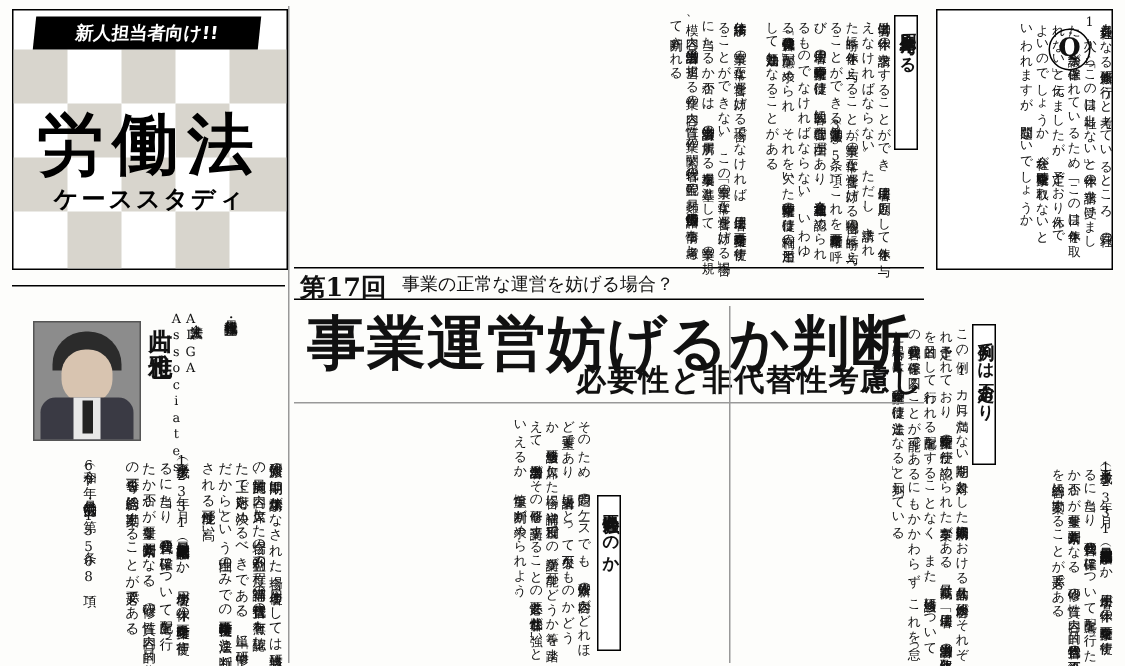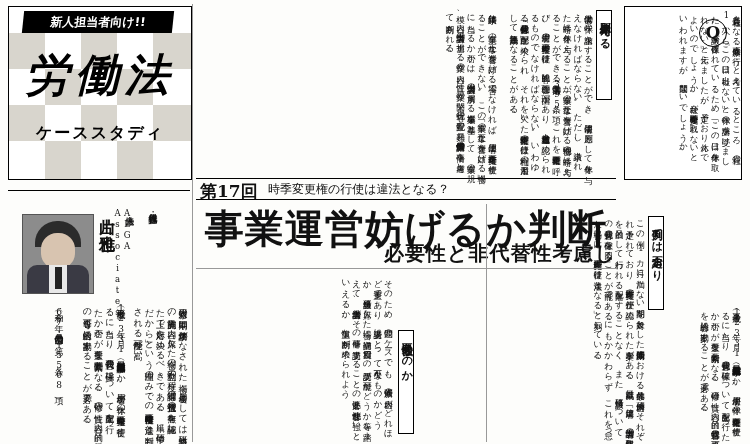--- a/index.html
+++ b/index.html
@@ -56,29 +56,28 @@
     color: #fff;
     font-size: 12px;
     font-weight: bold;
     text-align: center;
     line-height: 22px;
     font-family: "DejaVu Sans", sans-serif;
     transform: skewX(-6deg);
   }
   .logo-main {
     position: absolute;
-    left: 0; top: 39px;
+    left: 0; top: 60px;
     width: 182px;
     text-align: center;
     font-family: "DejaVu Serif", serif;
     font-size: 44px;
     font-weight: bold;
     letter-spacing: 6px;
     color: #000;
-    font-style: italic;
   }
   .logo-sub {
     position: absolute;
     left: 0; top: 116px;
     width: 182px;
     text-align: center;
     font-family: "DejaVu Serif", serif;
     font-size: 16px;
     font-weight: bold;
     letter-spacing: 2px;
@@ -284,21 +283,21 @@
   <div class="vtext author-title">代表執行役員・弁護士</div>
   <div class="vtext author-firm">弁護士法人</div>
   <div class="vtext author-office">ALGA Associates</div>
 
   <div class="vtext lb-col" style="left:8px;  top:306px; height:130px; width:56px;">（令和6年7月号・労働法〇〇〇〇の第15条508項）</div>
   <div class="vtext lb-col" style="left:62px; top:302px; height:136px; width:64px;">（参考）平成12年3月31日最高裁判決（日本電信電話事件）ほか。使用者が年休の時季変更権を行使するに当たり、代替要員の確保について配慮を行ったか否かが重要な判断要素となる。研修の性質、内容、目的、代替措置の可否等を総合的に勘案することが必要である。</div>
   <div class="vtext lb-col" style="left:126px;top:302px; height:136px; width:62px;">新人研修の期間中に年休請求がなされた場合、使用者としては当該研修の実施目的、内容、欠席した場合の不利益の程度、補講等の代替措置の有無を確認した上で対応を決めるべきである。単に「研修中だから」という理由のみでの時季変更権行使は違法と判断される可能性が高い。</div>
 
   <div class="series-bar"></div>
   <div class="series-no">第17回</div>
-  <div class="series-title">時季変更権の行使は違法となる？</div>
+  <div class="series-title">事業の正常な運営を妨げる場合？</div>
   <div class="headline">事業運営妨げるか判断</div>
   <div class="subheadline">必要性と非代替性考慮し</div>
 
   <div class="q-box">
     <div class="q-mark">Q</div>
   </div>
   <div class="vtext q-text">近々会社員となる新人研修を行うと考えているところ、社員の1人から「この日は出社しない」と年休の請求を受けました。会議が確保されているため、「この日は年休を取れない」と伝えましたが、予定どおり休んでよいのでしょうか。会社が時季変更権を取れないといわれますが、問題ないでしょうか。</div>
 
   <div class="vtext vhead boxed" style="left:596px; top:10px; height:82px;">原則年休与える</div>
   <div class="vtext col-text" style="left:500px; top:8px; height:164px; width:94px;">労働者は年休の請求をすることができ、使用者は原則として年休を与えなければならない。ただし、請求された時季に年休を与えることが「事業の正常な運営を妨げる場合」他の時季に与えることができる（労働基準法39条5項）。これを時季変更権と呼び、使用者の時季変更権の行使は、客観的に合理的な理由があり、社会通念上相当と認められるものでなければならない。いわゆる「代替要員確保の配慮」が求められ、それを欠いた時季変更権の行使は権利の濫用として違法無効となることがある。</div>

